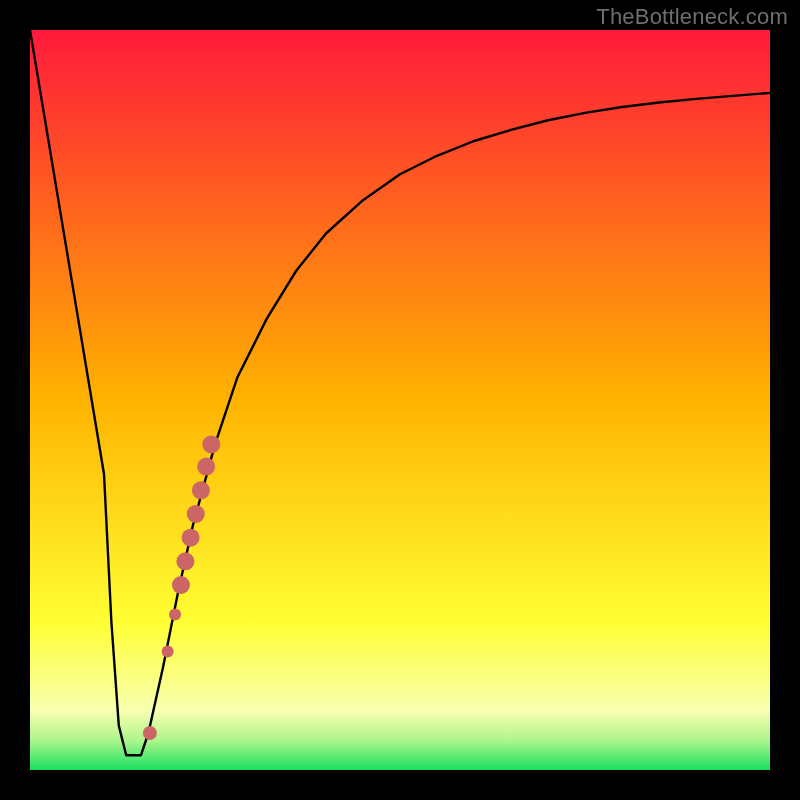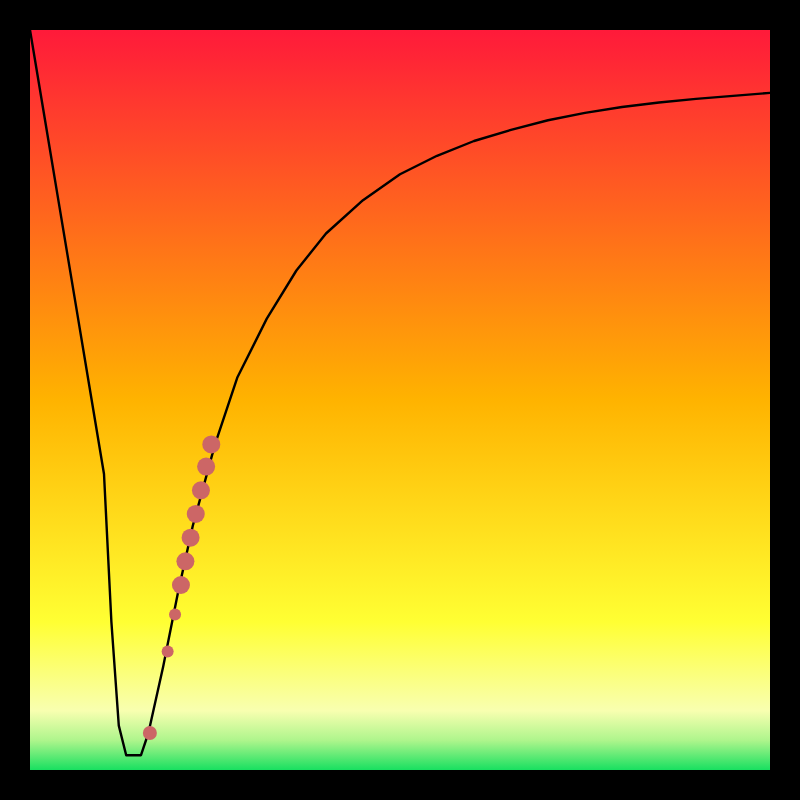--- a/index.html
+++ b/index.html
@@ -57,13 +57,14 @@
         <circle cx="175.04" cy="614.60" r="6" fill="#cc6666"></circle>
         <circle cx="180.96" cy="585.00" r="9" fill="#cc6666"></circle>
         <circle cx="185.40" cy="561.32" r="9" fill="#cc6666"></circle>
         <circle cx="190.58" cy="537.64" r="9" fill="#cc6666"></circle>
         <circle cx="195.76" cy="513.96" r="9" fill="#cc6666"></circle>
         <circle cx="200.94" cy="490.28" r="9" fill="#cc6666"></circle>
         <circle cx="206.12" cy="466.60" r="9" fill="#cc6666"></circle>
         <circle cx="211.30" cy="444.40" r="9" fill="#cc6666"></circle>
       </g>
     </svg>
+  <div class="watermark">TheBottleneck.com</div>
 </div>
 
 </body></html>

